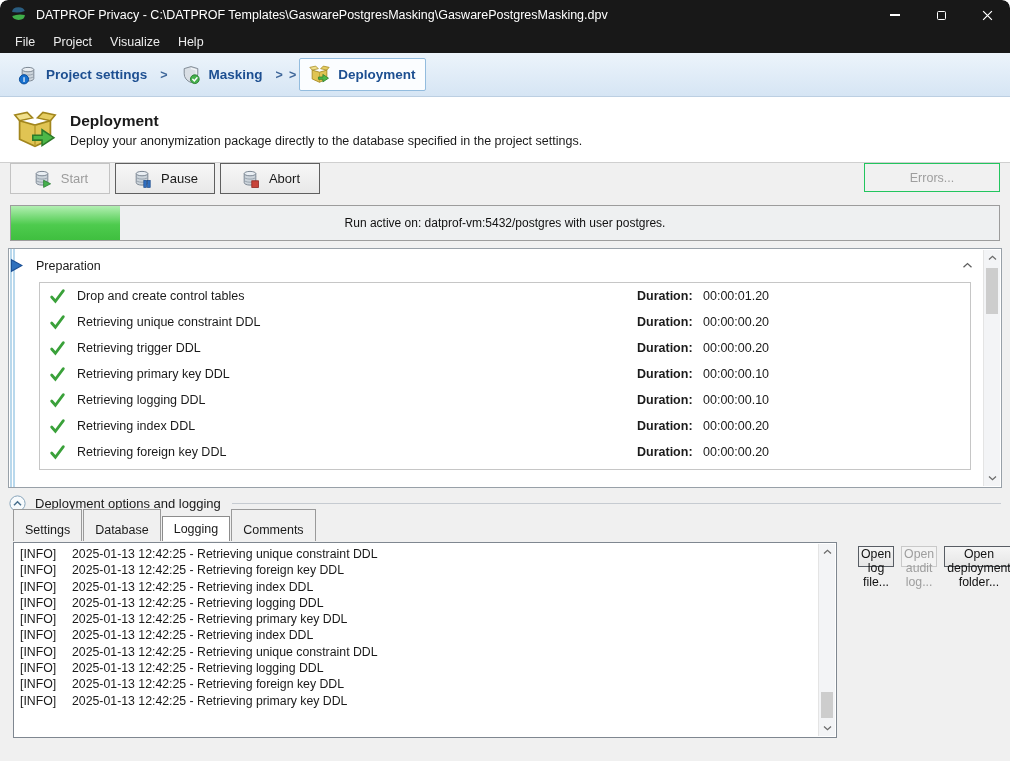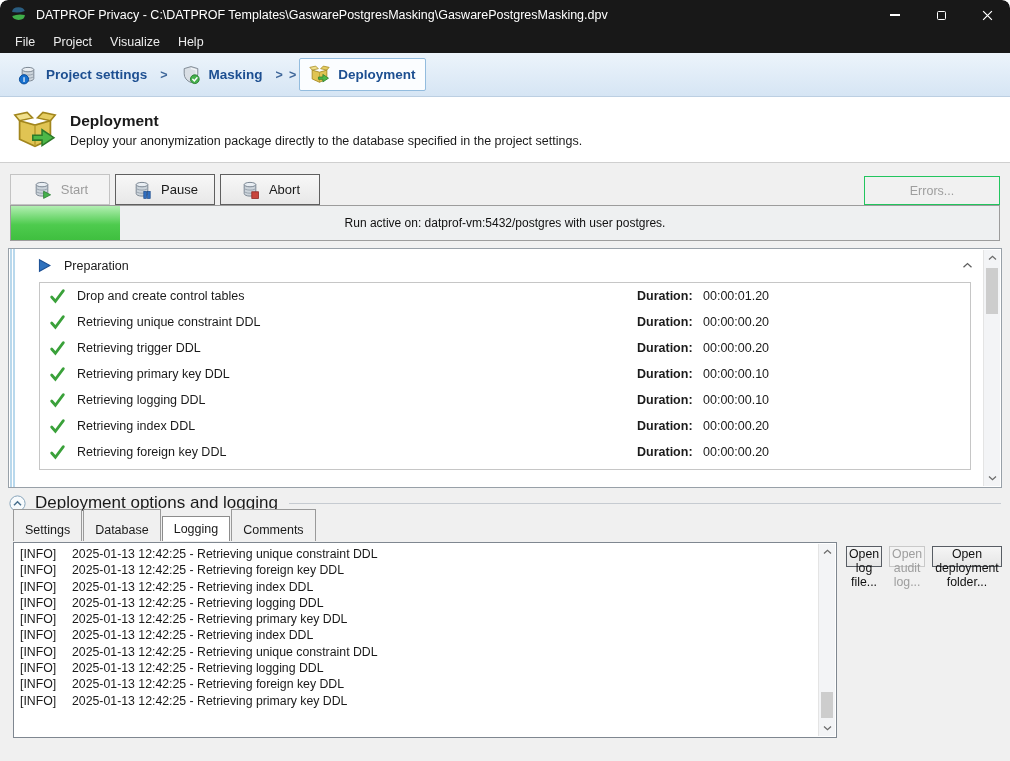--- a/index.html
+++ b/index.html
@@ -24,58 +24,58 @@
   .crumb{display:flex;align-items:center;gap:8px;padding:5px 9px;color:#1d4f91;font-weight:700;font-size:13.5px;border:1px solid transparent;}
   .crumb.active{background:#fbfdff;border-color:#93bcde;border-radius:2px;}
   .crumb-icon{display:flex;}
   .crumb-sep{color:#3f679a;font-weight:700;margin:0 3px;font-size:12.5px;}
   
   .page-header{height:66px;background:#fff;border-bottom:1px solid #cfcfcf;display:flex;align-items:center;padding:0 13px;gap:13px;}
   .ph-icon{display:flex;}
   .ph-title{font-size:15.5px;font-weight:700;margin-bottom:4px;}
   .ph-sub{font-size:12.5px;}
   
-  .toolbar{height:42px;display:flex;align-items:flex-end;padding:0 10px;}
+  .toolbar{height:42px;display:flex;align-items:flex-start;padding:0 10px;}
   .toolbar-left{display:flex;gap:5px;}
   .tb-btn{width:100px;height:31px;display:flex;align-items:center;justify-content:center;gap:9px;font-size:13px;
     background:linear-gradient(#f7f7f7,#e8e8e8);border:1px solid #5f5f5f;color:#1a1a1a;font-family:inherit;}
   .tb-btn.disabled{border-color:#c3c3c3;color:#9c9c9c;background:#f3f3f3;}
   .tb-icon{display:flex;}
   .errors-btn{margin-left:auto;width:136px;height:29px;font-size:12.5px;border:1px solid #22c55e;color:#9e9e9e;background:#f1f1f1;font-family:inherit;}
   
   .progress-wrap{margin:0 10px;height:36px;border:1px solid #9c9c9c;background:#eef0f1;position:relative;}
   .progress-fill{height:100%;width:0;}
   .progress-text{position:absolute;inset:0;display:flex;align-items:center;justify-content:center;font-size:12px;color:#111;}
   
   .tasks-panel{margin:7px 8px 0;height:240px;border:1px solid #98a0a8;background:#fff;position:relative;overflow:hidden;}
   .tasks-accent{position:absolute;left:0;top:0;bottom:0;width:7px;
     background:linear-gradient(90deg,#fff 0 1px,#b9d8ec 1px 3px,#fff 3px 4px,#b9d8ec 4px 6px,#fff 6px 7px);}
-  .group-header{height:33px;display:flex;align-items:center;gap:12px;padding-left:28px;font-size:12.5px;position:relative;}
+  .group-header{height:33px;display:flex;align-items:center;gap:12px;font-size:12.5px;position:relative;}
   .group-chevron{position:absolute;right:28px;top:13px;display:flex;}
   .tasks-box{margin:0 30px;height:188px;border:1px solid #c6c6c6;background:#fff;overflow:hidden;}
   .task-row{height:26px;display:flex;align-items:center;padding-left:9px;font-size:12.5px;}
   .task-icon{width:28px;display:flex;}
   .task-label{width:560px;}
   .task-dur-label{font-weight:700;width:66px;}
   
   .v-scroll{position:absolute;top:1px;right:1px;bottom:1px;width:17px;background:#f3f4f6;border-left:1px solid #e4e4e4;display:flex;flex-direction:column;}
   .v-scroll .arr{height:16px;display:flex;align-items:center;justify-content:center;}
   .v-scroll .track{flex:1;position:relative;}
   .v-scroll .thumb{position:absolute;left:2px;right:2px;background:#cdcdcd;}
   .thumb-top{top:2px;height:46px;}
   .thumb-bottom{bottom:2px;height:26px;}
   
   .options-header{height:26px;display:flex;align-items:center;gap:9px;padding-left:9px;margin-top:2px;}
   .options-icon{display:flex;}
-  .options-title{font-size:17px;}
+  .options-title{font-size:13px;}
   .options-rule{flex:1;height:1px;background:#c6cbd1;margin:0 9px 0 2px;}
   .tab-strip{display:flex;align-items:flex-end;padding-left:13px;height:25px;}
   .tab{padding:13px 11px 4px;font-size:12.5px;border:1px solid #9a9a9a;border-bottom:none;background:#f0f0f0;margin-right:1px;}
   .tab.active{background:#fff;padding-top:5px;padding-bottom:5px;border-color:#8c8c8c;}
-  .tab-content{display:flex;align-items:flex-start;padding:1px 6px 0 13px;}
+  .tab-content{display:flex;align-items:flex-start;padding:1px 6px 0 13px;justify-content:space-between;}
   .log-box{position:relative;width:824px;height:196px;border:1px solid #7f8790;background:#fff;overflow:hidden;}
   .log-lines{padding:3px 24px 0 6px;font-size:12.3px;line-height:16.3px;white-space:nowrap;}
   .log-level{display:inline-block;width:52px;}
   .log-actions{display:flex;flex-direction:row;gap:7px;margin-left:9px;width:146px;padding-top:4px;}
   .action-btn{height:21px;font-size:12.3px;border:1px solid #585d64;background:linear-gradient(#f5f5f5,#e6e6e6);color:#111;padding:0 2px;font-family:inherit;}
   .action-btn.disabled{border-color:#c9c9c9;color:#9e9e9e;background:#f3f3f3;}
   
   .statusbar{position:absolute;left:0;right:0;bottom:0;height:24px;background:#f0f0f0;border-top:1px solid #d9d9d9;
     display:flex;align-items:center;font-size:12.3px;padding:0 10px;gap:11px;}
   .sb-sep{width:1px;height:15px;background:#c6c6c6;}

